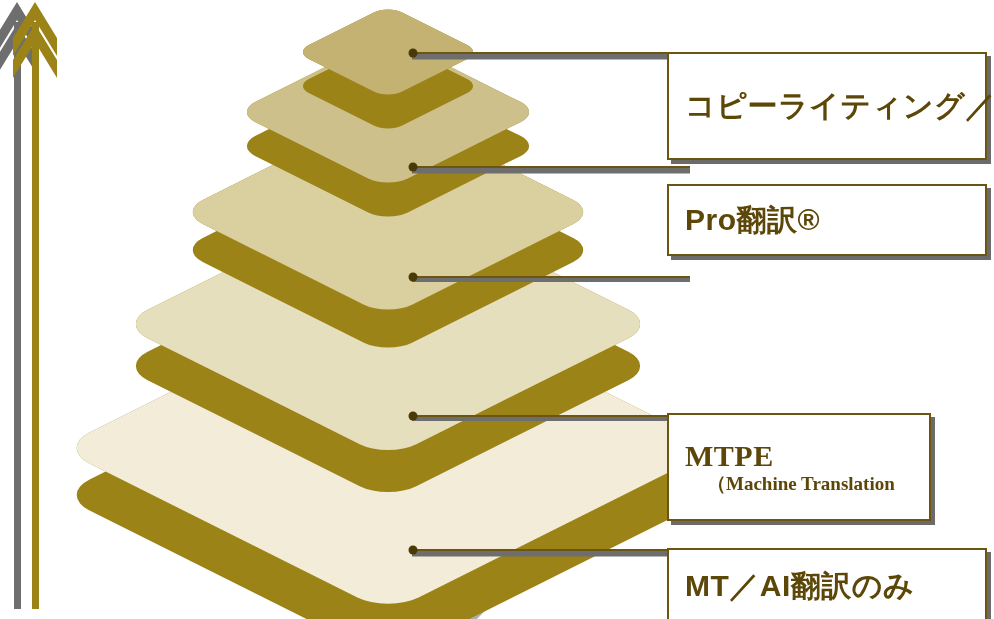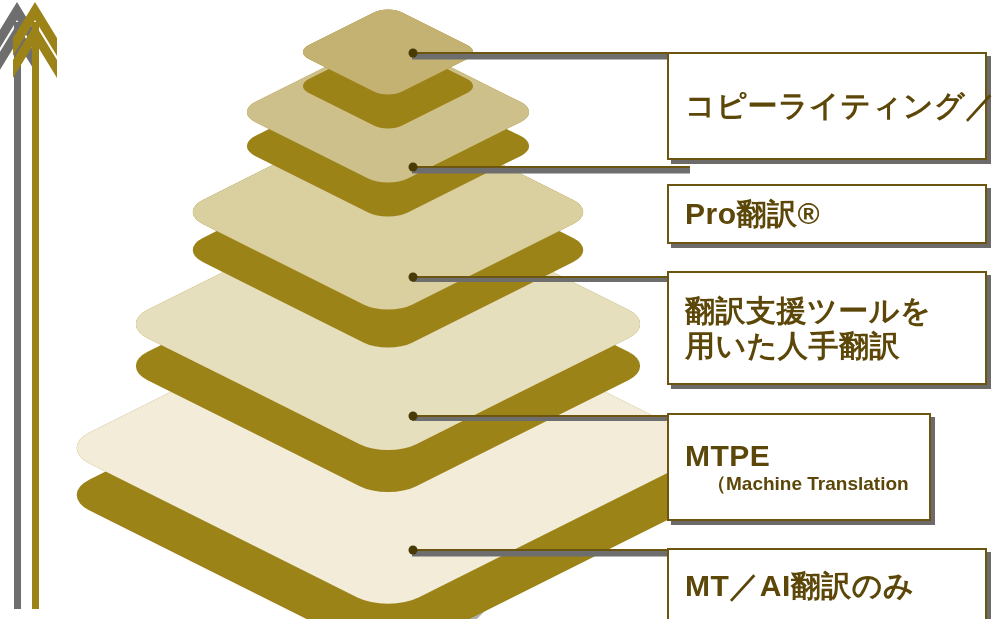--- a/index.html
+++ b/index.html
@@ -152,30 +152,26 @@
       </g>
     </g>
   </svg>
 
   <div class="labels">
 
     <div class="label-box" style="left:667px;top:4px;width:320px;height:108px;">
       <span class="ln main pad">コピーライティング／</span>
     </div>
 
-    <div class="label-box" style="left:667px;top:136px;width:320px;height:60px;">
+    <div class="label-box" style="left:667px;top:136px;width:320px;height:72px;">
       <span class="ln main pad">Pro翻訳®</span>
     </div>
 
-    <div class="label-box" style="left:667px;top:223px;width:320px;height:114px;">
-      <span class="ln main pad">翻訳支援ツールを</span>
-      <span class="ln main pad">用いた人手翻訳</span>
-    </div>
 
-    <div class="label-box" style="left:667px;top:365px;width:264px;height:108px;">
+    <div class="label-box" style="left:667px;top:365px;width:264px;height:108px;font-family:Liberation Serif, serif;">
       <span class="ln main pad">MTPE</span>
       <span class="ln sub pad">（Machine Translation</span>
     </div>
 
     <div class="label-box" style="left:667px;top:500px;width:320px;height:76px;">
       <span class="ln main pad">MT／AI翻訳のみ</span>
     </div>
 
   </div>
 </div>

